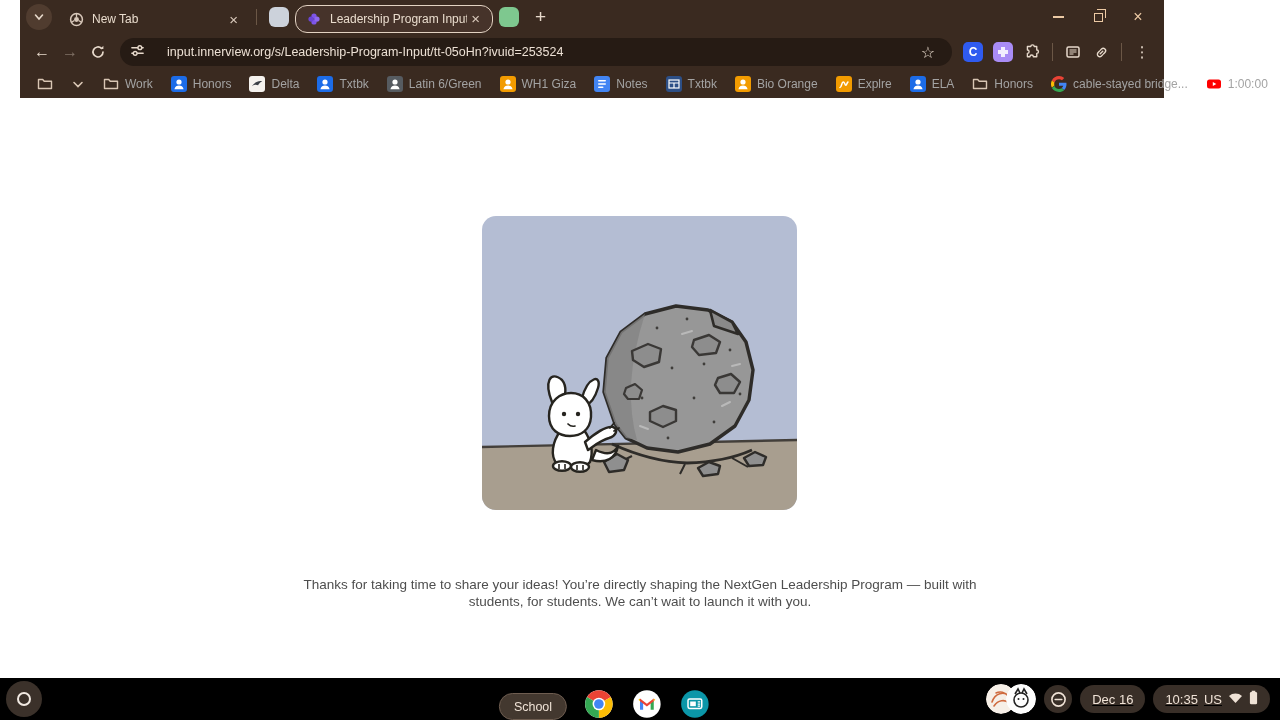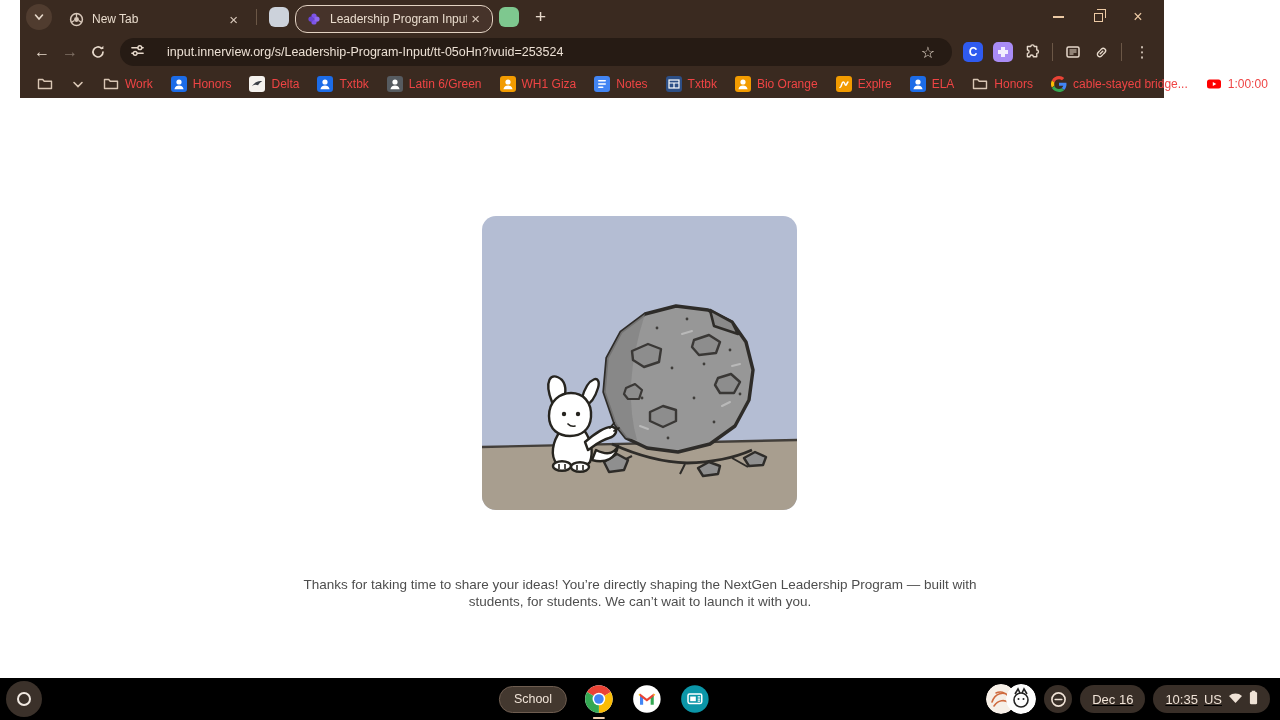--- a/index.html
+++ b/index.html
@@ -45,37 +45,37 @@
            display:flex; align-items:center; justify-content:center; margin:0 5px; cursor:pointer; }
   .ext-purple { width:20px; height:20px; border-radius:5px; background:#a98cf5; display:flex; align-items:center;
                 justify-content:center; margin:0 5px; cursor:pointer; }
   .tsep { width:1px; height:18px; background:#6b5746; margin:0 6px; }
   .kebab { font-size:15px; letter-spacing:0; }
 
   
   .bookmarks { position:absolute; top:70px; left:0; right:0; height:28px; display:flex; align-items:center; padding:0 10px; }
   .bm-list { display:flex; align-items:center; gap:4px; }
   .bm-item { display:flex; align-items:center; gap:6px; padding:3px 7px; border-radius:6px; cursor:pointer; }
-  .bm-label { font-size:12px; color:#ef4444; white-space:nowrap; }
+  .bm-label { font-size:12px; color:#a3a3a3; white-space:nowrap; }
   .bm-ico { display:flex; align-items:center; }
   .bm-right { margin-left:auto; display:flex; align-items:center; }
 
   
   .content { position:absolute; top:98px; left:0; width:1280px; height:580px; background:#ffffff; }
   .card { position:absolute; left:482px; top:118px; width:315px; height:294px; border-radius:14px; overflow:hidden; }
   .message { position:absolute; top:478px; left:50%; transform:translateX(-50%); width:684px; text-align:center;
              font-size:13.5px; line-height:17px; color:#4e4e4e; }
 
   
   .shelf { position:absolute; top:678px; left:0; width:1280px; height:42px; background:#000; }
   .launcher { position:absolute; left:6px; top:3px; width:36px; height:36px; border:none; border-radius:50%;
               background:#3b312a; cursor:pointer; display:flex; align-items:center; justify-content:center; }
   .launcher .ring { width:14px; height:14px; border:2.5px solid #f1e9e2; border-radius:50%; display:block; }
   .shelf-center { position:absolute; left:50%; top:0; height:42px; transform:translateX(calc(-50% - 35px));
-                  display:flex; align-items:center; gap:16px; }
+                  display:flex; align-items:flex-end; gap:16px; }
   .school-pill { height:27px; padding:0 14px; border-radius:14px; background:#43382f; border:1px solid #6e5d50;
                  color:#efe2d6; font-size:12.5px; font-family:"Liberation Sans",sans-serif; cursor:pointer; }
   .shelf-app { position:relative; width:32px; height:32px; border:none; background:none; cursor:pointer;
                display:flex; align-items:center; justify-content:center; }
   .run-dot { position:absolute; bottom:-4px; left:50%; transform:translateX(-50%); width:12px; height:2.5px;
              border-radius:2px; background:#f0cfae; }
   .shelf-right { position:absolute; right:10px; top:0; height:42px; display:flex; align-items:center; gap:8px;text-decoration:underline; }
   .avatars { display:flex; align-items:center; }
   .avatar { width:30px; height:30px; border-radius:50%; overflow:hidden; }
   .avatar + .avatar { margin-left:-10px; }

